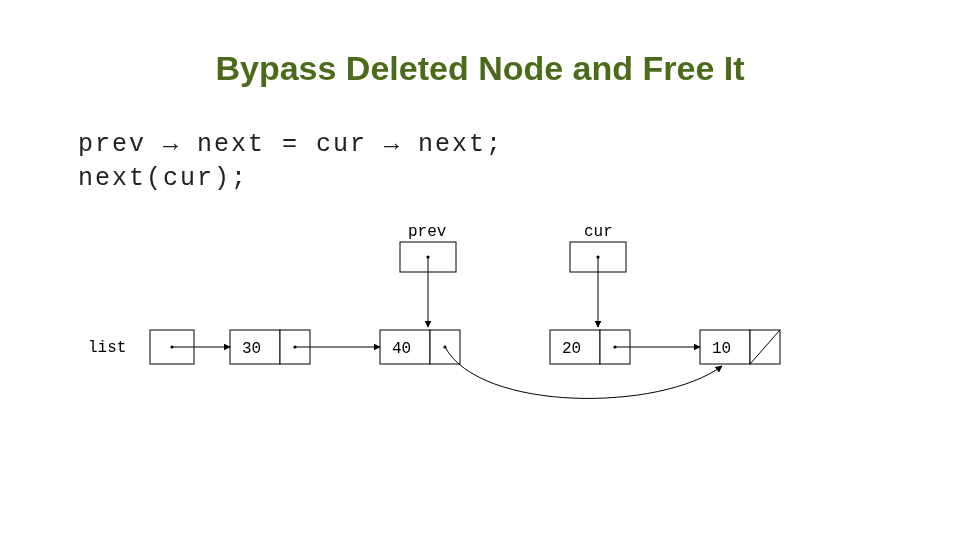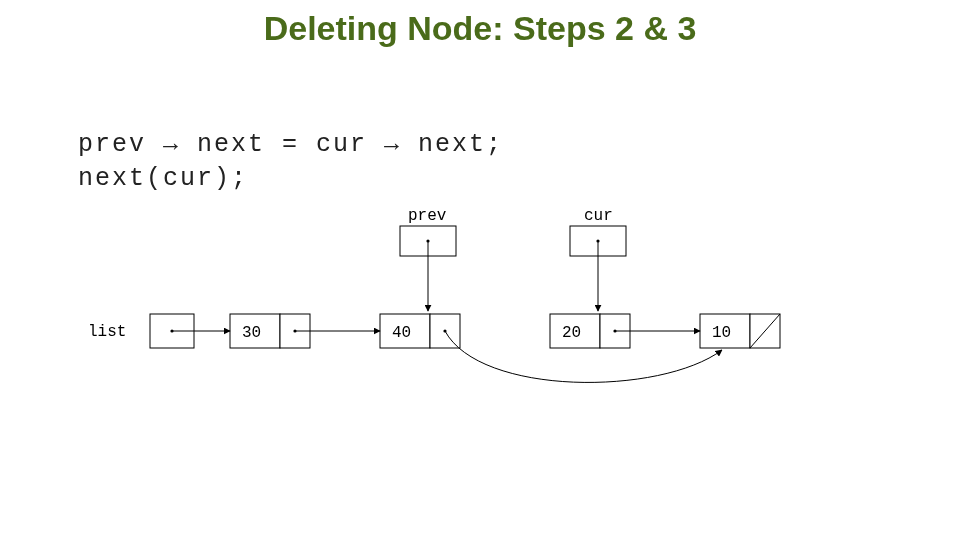--- a/index.html
+++ b/index.html
@@ -1,28 +1,29 @@
 <!DOCTYPE html>
 <html><head>
 <meta charset="utf-8">
 <style>
   html,body{margin:0;padding:0;width:960px;height:540px;background:#fff;font-family:"Segoe UI",Arial,sans-serif;}
   .slide{position:relative;width:960px;height:540px;}
   .title{position:absolute;top:8px;left:0;right:0;text-align:center;color:#4a6b1a;font-size:34px;line-height:1.18;font-weight:600;}
   .code{position:absolute;top:128px;left:78px;font-family:"Courier New",monospace;font-size:25px;color:#222;letter-spacing:2px;line-height:1.35;white-space:pre;}
-  .diagram{position:absolute;top:206px;left:60px;width:840px;height:200px;}
+  .diagram{position:absolute;top:222px;left:60px;width:840px;height:200px;}
   .diagram svg{width:840px;height:200px;}
   .diagram text{font-family:"Courier New",monospace;font-size:16px;fill:#000;}
 </style>
 </head>
 <body>
 <div class="slide">
 
 <div class="title">
-  <span>Deleting Node: Steps 2 &amp; 3</span><br>
+  <br>
+  <span>Bypass Deleted Node and Free It</span>
 </div>
 
 <div class="code"><span>prev → next = cur → next;</span>
 <span>next(cur);</span></div>
 
 <div class="diagram">
 <svg viewBox="0 0 840 200">
   <defs>
     <marker id="ah" viewBox="0 0 10 10" refX="9" refY="5" markerWidth="7" markerHeight="7" orient="auto-start-reverse">
       <path d="M0,0 L10,5 L0,10 z" fill="#000"></path>

